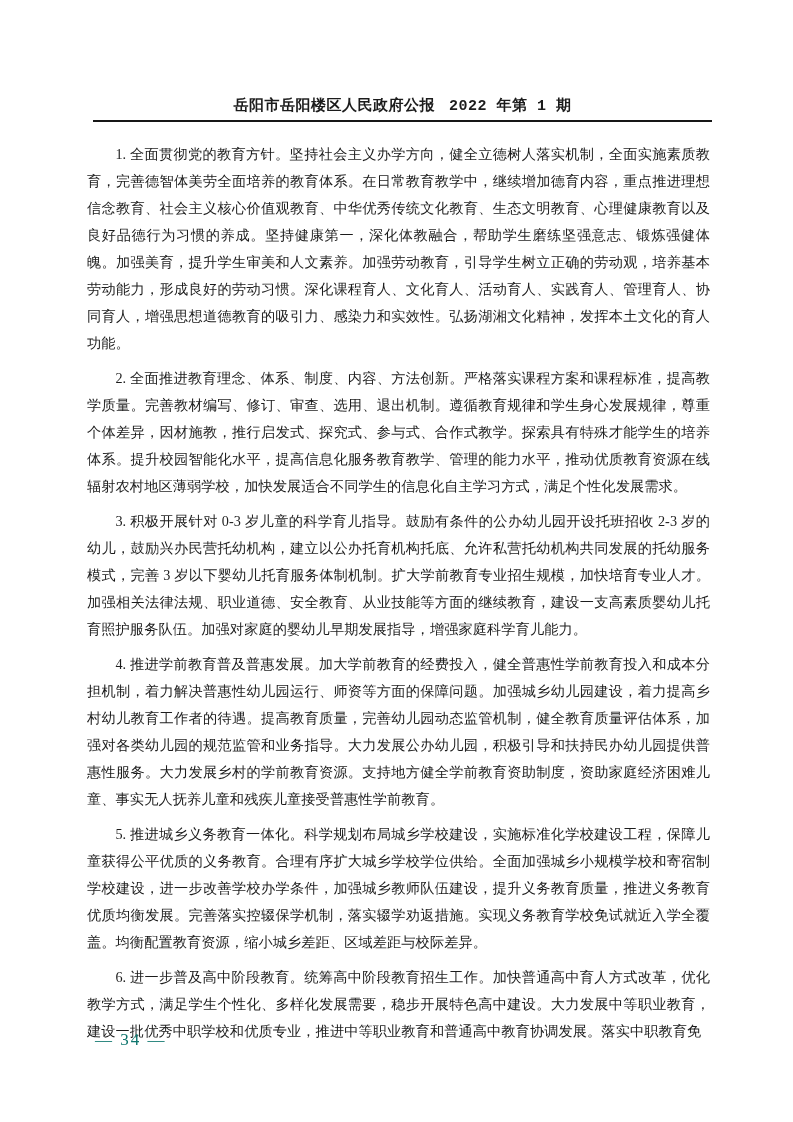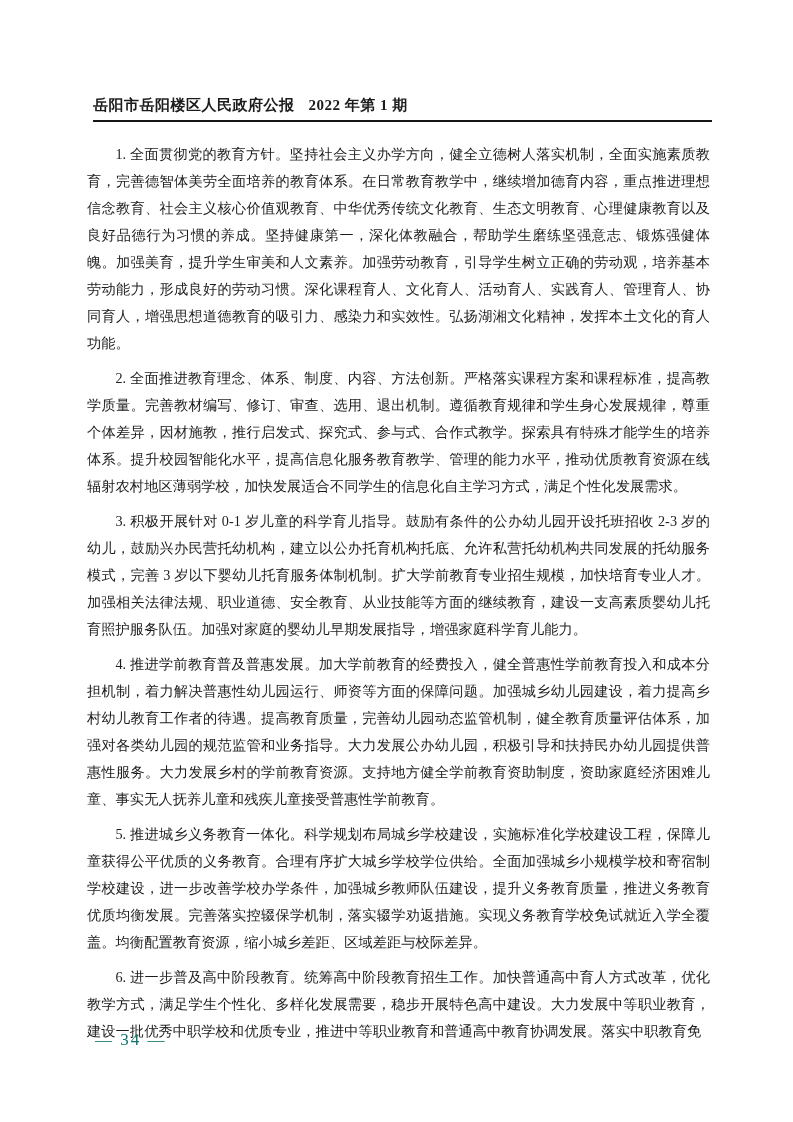--- a/index.html
+++ b/index.html
@@ -12,24 +12,24 @@
     background: #ffffff;
     overflow: hidden;
     font-family: "Liberation Serif", "DejaVu Serif", serif;
     color: #1c1c1c;
   }
   .header {
     position: absolute;
     top: 96px;
     left: 93px;
     width: 619px;
-    text-align: left;
+    text-align: center;
     border-bottom: 2px solid #161616;
     padding-bottom: 5px;
-    font-family: Liberation Serif, serif;
+    font-family: Liberation Mono, monospace;
     font-weight: bold;
     font-size: 15px;
     letter-spacing: 0.5px;
     white-space: nowrap;
   }
   .header .issue { margin-left: 14px; }
   .doc-body {
     position: absolute;
     top: 141px;
     left: 87px;
@@ -58,21 +58,21 @@
 
 <div class="page">
 
   <div class="header">
     <span>岳阳市岳阳楼区人民政府公报</span><span class="issue">2022 年第 1 期</span>
   </div>
 
   <div class="doc-body">
     <p>1. 全面贯彻党的教育方针。坚持社会主义办学方向，健全立德树人落实机制，全面实施素质教育，完善德智体美劳全面培养的教育体系。在日常教育教学中，继续增加德育内容，重点推进理想信念教育、社会主义核心价值观教育、中华优秀传统文化教育、生态文明教育、心理健康教育以及良好品德行为习惯的养成。坚持健康第一，深化体教融合，帮助学生磨练坚强意志、锻炼强健体魄。加强美育，提升学生审美和人文素养。加强劳动教育，引导学生树立正确的劳动观，培养基本劳动能力，形成良好的劳动习惯。深化课程育人、文化育人、活动育人、实践育人、管理育人、协同育人，增强思想道德教育的吸引力、感染力和实效性。弘扬湖湘文化精神，发挥本土文化的育人功能。</p>
     <p>2. 全面推进教育理念、体系、制度、内容、方法创新。严格落实课程方案和课程标准，提高教学质量。完善教材编写、修订、审查、选用、退出机制。遵循教育规律和学生身心发展规律，尊重个体差异，因材施教，推行启发式、探究式、参与式、合作式教学。探索具有特殊才能学生的培养体系。提升校园智能化水平，提高信息化服务教育教学、管理的能力水平，推动优质教育资源在线辐射农村地区薄弱学校，加快发展适合不同学生的信息化自主学习方式，满足个性化发展需求。</p>
-    <p>3. 积极开展针对 0-1 岁儿童的科学育儿指导。鼓励有条件的公办幼儿园开设托班招收 2-3 岁的幼儿，鼓励兴办民营托幼机构，建立以公办托育机构托底、允许私营托幼机构共同发展的托幼服务模式，完善 3 岁以下婴幼儿托育服务体制机制。扩大学前教育专业招生规模，加快培育专业人才。加强相关法律法规、职业道德、安全教育、从业技能等方面的继续教育，建设一支高素质婴幼儿托育照护服务队伍。加强对家庭的婴幼儿早期发展指导，增强家庭科学育儿能力。</p>
+    <p>3. 积极开展针对 0-3 岁儿童的科学育儿指导。鼓励有条件的公办幼儿园开设托班招收 2-3 岁的幼儿，鼓励兴办民营托幼机构，建立以公办托育机构托底、允许私营托幼机构共同发展的托幼服务模式，完善 3 岁以下婴幼儿托育服务体制机制。扩大学前教育专业招生规模，加快培育专业人才。加强相关法律法规、职业道德、安全教育、从业技能等方面的继续教育，建设一支高素质婴幼儿托育照护服务队伍。加强对家庭的婴幼儿早期发展指导，增强家庭科学育儿能力。</p>
     <p>4. 推进学前教育普及普惠发展。加大学前教育的经费投入，健全普惠性学前教育投入和成本分担机制，着力解决普惠性幼儿园运行、师资等方面的保障问题。加强城乡幼儿园建设，着力提高乡村幼儿教育工作者的待遇。提高教育质量，完善幼儿园动态监管机制，健全教育质量评估体系，加强对各类幼儿园的规范监管和业务指导。大力发展公办幼儿园，积极引导和扶持民办幼儿园提供普惠性服务。大力发展乡村的学前教育资源。支持地方健全学前教育资助制度，资助家庭经济困难儿童、事实无人抚养儿童和残疾儿童接受普惠性学前教育。</p>
     <p>5. 推进城乡义务教育一体化。科学规划布局城乡学校建设，实施标准化学校建设工程，保障儿童获得公平优质的义务教育。合理有序扩大城乡学校学位供给。全面加强城乡小规模学校和寄宿制学校建设，进一步改善学校办学条件，加强城乡教师队伍建设，提升义务教育质量，推进义务教育优质均衡发展。完善落实控辍保学机制，落实辍学劝返措施。实现义务教育学校免试就近入学全覆盖。均衡配置教育资源，缩小城乡差距、区域差距与校际差异。</p>
     <p>6. 进一步普及高中阶段教育。统筹高中阶段教育招生工作。加快普通高中育人方式改革，优化教学方式，满足学生个性化、多样化发展需要，稳步开展特色高中建设。大力发展中等职业教育，建设一批优秀中职学校和优质专业，推进中等职业教育和普通高中教育协调发展。落实中职教育免</p>
   </div>
 
   <div class="footer">— 34 —</div>
 
 </div>
 
 </body></html>

